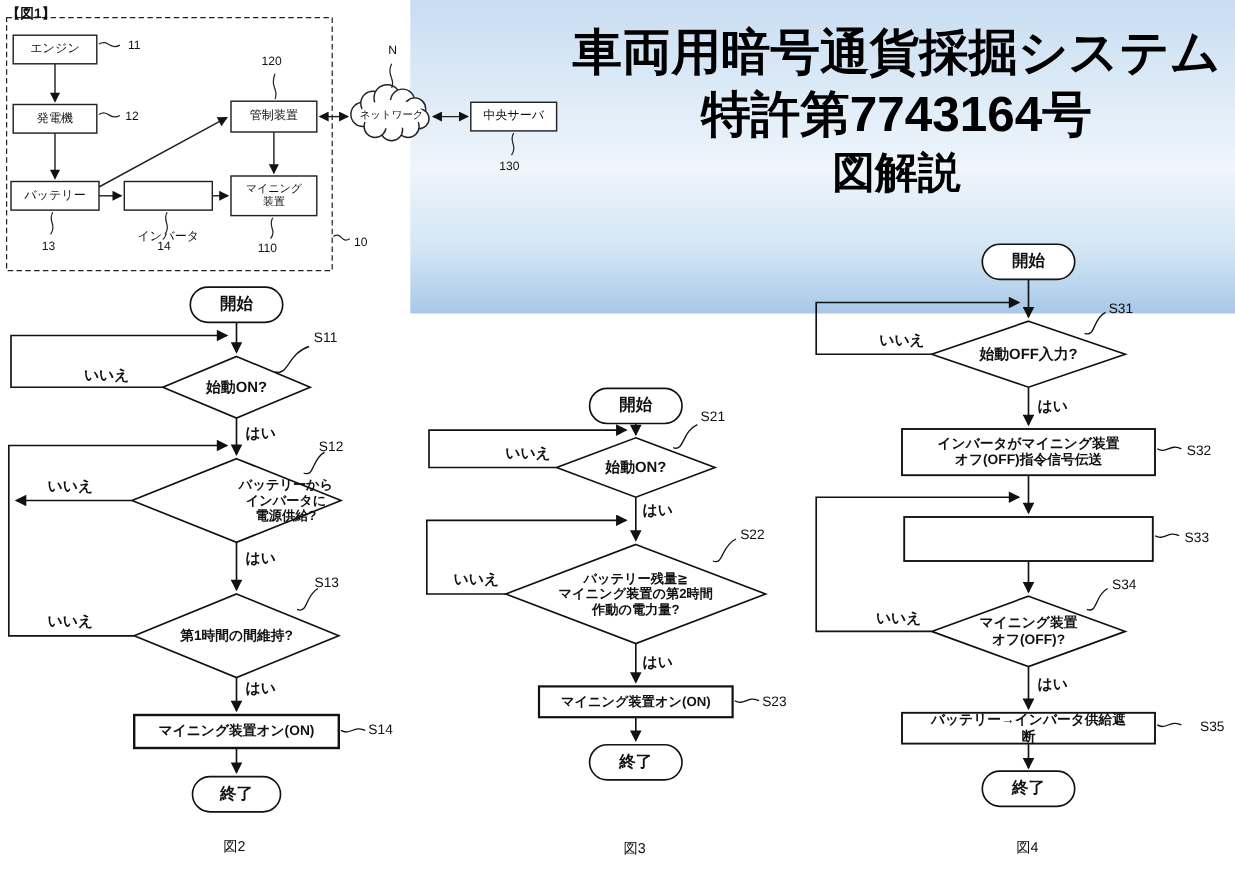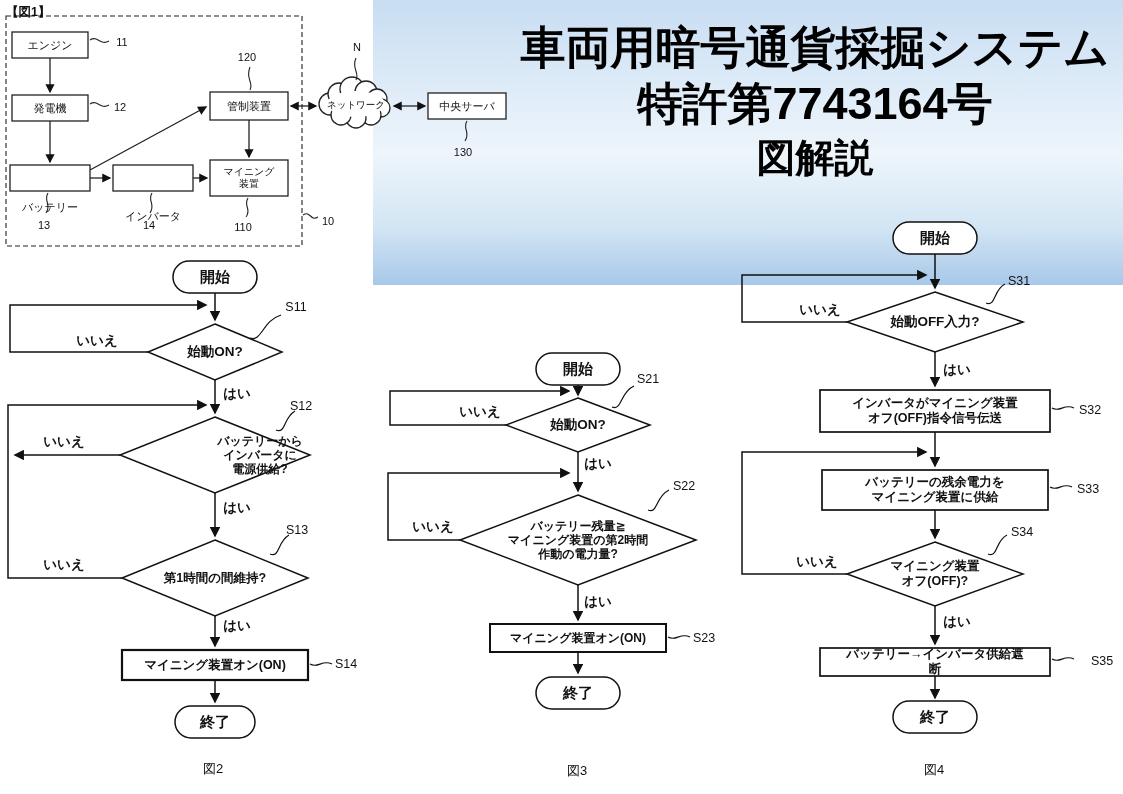--- a/index.html
+++ b/index.html
@@ -155,21 +155,21 @@
     <div class="t1">車両用暗号通貨採掘システム</div>
     <div class="t2">特許第7743164号</div>
     <div class="t3">図解説</div>
   </div>
 
   <div style="position:absolute;left:6px;top:4px;font-size:12.5px;font-weight:600;">【図1】</div>
   <div class="lbl f1" style="left:50px;top:45px;">エンジン</div>
   <div class="lbl f1" style="left:122px;top:42px;">11</div>
   <div class="lbl f1" style="left:50px;top:108px;">発電機</div>
   <div class="lbl f1" style="left:120px;top:107px;">12</div>
-  <div class="lbl f1" style="left:50px;top:178px;margin-top:29px;">バッテリー</div>
+  <div class="lbl f1" style="left:50px;top:178px;">バッテリー</div>
   <div class="lbl f1" style="left:44px;top:225px;">13</div>
   <div class="lbl f1" style="left:153px;top:178px;margin-top:38px;">インバータ</div>
   <div class="lbl f1" style="left:149px;top:225px;">14</div>
   <div class="lbl" style="left:249px;top:178px;font-size:10px;">マイニング
 装置</div>
   <div class="lbl f1" style="left:243px;top:227px;">110</div>
   <div class="lbl f1" style="left:249px;top:106px;">管制装置</div>
   <div class="lbl f1" style="left:247px;top:36px;margin-top:21px;">120</div>
   <div class="lbl" style="left:356px;top:105px;font-size:9.5px;">ネットワーク</div>
   <div class="lbl f1" style="left:357px;top:47px;">N</div>
@@ -214,22 +214,20 @@
   <div class="lbl cap" style="left:577px;top:771px;">図3</div>
 
   <div class="lbl b" style="left:935px;top:238px;font-size:15px;">開始</div>
   <div class="lbl ref" style="left:1019px;top:281px;">S31</div>
   <div class="lbl b" style="left:820px;top:310px;font-size:13.5px;">いいえ</div>
   <div class="lbl b" style="left:935px;top:322px;font-size:13.5px;">始動OFF入力?</div>
   <div class="lbl b" style="left:957px;top:370px;font-size:13.5px;">はい</div>
   <div class="lbl b" style="left:935px;top:411px;font-size:12.5px;">インバータがマイニング装置
 オフ(OFF)指令信号伝送</div>
   <div class="lbl ref" style="left:1090px;top:410px;text-align:right;">S32</div>
-  <div class="lbl b" style="left:935px;top:490px;font-size:12.5px;">バッテリーの残余電力を
-マイニング装置に供給</div>
   <div class="lbl ref" style="left:1088px;top:489px;">S33</div>
   <div class="lbl b" style="left:817px;top:562px;font-size:13.5px;">いいえ</div>
   <div class="lbl b" style="left:935px;top:574px;font-size:12.5px;">マイニング装置
 オフ(OFF)?</div>
   <div class="lbl ref" style="left:1022px;top:532px;">S34</div>
   <div class="lbl b" style="left:957px;top:622px;font-size:13.5px;">はい</div>
   <div class="lbl b" style="left:935px;top:662px;font-size:12.5px;">バッテリー→インバータ供給遮断</div>
   <div class="lbl ref" style="left:1090px;top:661px;margin-left:12px;">S35</div>
   <div class="lbl b" style="left:935px;top:717px;font-size:15px;">終了</div>
   <div class="lbl cap" style="left:934px;top:770px;">図4</div>

